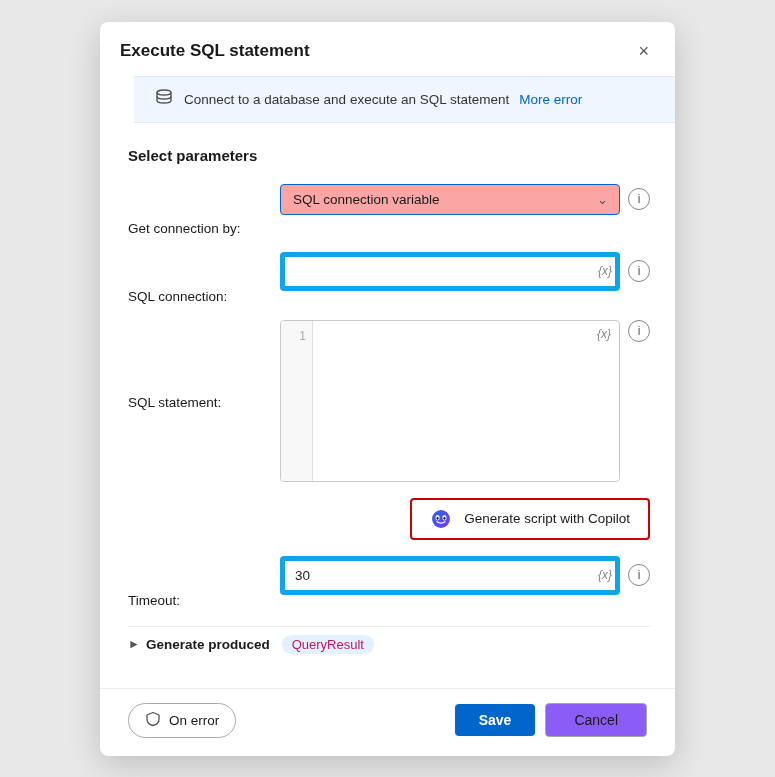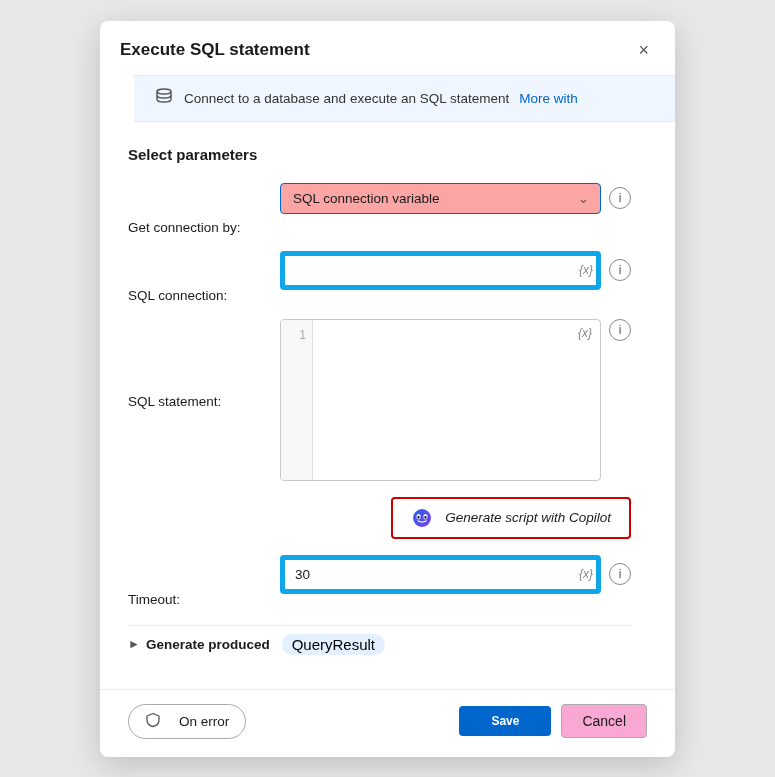--- a/index.html
+++ b/index.html
@@ -61,21 +61,21 @@
       color: #555;
       font-size: 18px;
       flex-shrink: 0;
     }
     .info-link {
       color: #0066cc;
       text-decoration: none;
       cursor: pointer;
     }
     .dialog-body {
-      padding: 24px 44px 16px 28px;
+      padding: 24px 25px 16px 28px;
       flex: 1;
       display: flex;
       flex-direction: column;
       gap: 0;
     }
     .section-title {
       font-size: 15px;
       font-weight: 600;
       color: #1a1a1a;
       margin-bottom: 20px;
@@ -237,21 +237,20 @@
       align-items: center;
       gap: 12px;
       border: 2px solid #cc0000;
       border-radius: 4px;
       background: #fff;
       padding: 8px 18px;
       font-size: 13.5px;
       cursor: pointer;
       color: #1a1a1a;
       font-weight: 500;
-      font-style: italic;
     }
     .copilot-icon {
       width: 22px;
       height: 22px;
       flex-shrink: 0;
     }
     .variables-row {
       display: flex;
       align-items: center;
       gap: 12px;
@@ -268,65 +267,65 @@
       font-size: 13.5px;
       font-weight: 600;
       color: #1a1a1a;
     }
     .variables-chevron {
       font-size: 12px;
       color: #555;
     }
     .query-badge {
       background: #e3f0ff;
-      color: #000000;
+      color: #be185d;
       border-radius: 12px;
       padding: 2px 10px;
-      font-size: 15px;
+      font-size: 13px;
       font-weight: 500;
     }
     .dialog-footer {
       display: flex;
       align-items: center;
       justify-content: space-between;
       padding: 14px 28px 18px 28px;
       border-top: 1px solid #ebebeb;
       gap: 10px;
     }
     .footer-left { display: flex; align-items: center; }
     .footer-right { display: flex; align-items: center; gap: 10px; }
     .onerror-btn {
       display: flex;
       align-items: center;
-      gap: 18px;
+      gap: 8px;
       border: 1.5px solid #aaa;
       border-radius: 20px;
       background: #fff;
       padding: 7px 16px;
       font-size: 13.5px;
       cursor: pointer;
       color: #1a1a1a;
     }
     .shield-icon { font-size: 15px; color: #555; }
     .save-btn {
       background: #0066cc;
       color: #fff;
       border: none;
       border-radius: 4px;
-      padding: 8px 32px;
-      font-size: 12px;
+      padding: 8px 24px;
+      font-size: 14px;
       font-weight: 600;
       cursor: pointer;
     }
     .cancel-btn {
-      background: #f9a8d4;
+      background: #8b5cf6;
       color: #1a1a1a;
       border: 1.5px solid #aaa;
       border-radius: 4px;
-      padding: 8px 20px;
+      padding: 8px 28px;
       font-size: 14px;
       cursor: pointer;
       text-align: center;
     }
   </style>
 </head>
 <body>
 
 <div class="dialog">
 
@@ -337,21 +336,21 @@
 
   <div class="info-banner">
     <span class="info-banner-icon">
       <svg width="20" height="20" viewBox="0 0 20 20" fill="none" xmlns="http://www.w3.org/2000/svg">
         <ellipse cx="10" cy="5.5" rx="7" ry="2.5" stroke="#555" stroke-width="1.4" fill="none"></ellipse>
         <path d="M3 5.5v4c0 1.38 3.13 2.5 7 2.5s7-1.12 7-2.5v-4" stroke="#555" stroke-width="1.4" fill="none"></path>
         <path d="M3 9.5v4c0 1.38 3.13 2.5 7 2.5s7-1.12 7-2.5v-4" stroke="#555" stroke-width="1.4" fill="none"></path>
       </svg>
     </span>
     <span>Connect to a database and execute an SQL statement</span>
-    <a class="info-link" href="#">More with</a>
+    <a class="info-link" href="#">More error</a>
   </div>
 
   <div class="dialog-body">
     <div class="section-title">Select parameters</div>
 
     <div class="form-row">
       <span class="form-label">Get connection by:</span>
       <div class="form-control-wrap">
         <div class="select-wrapper">
           <select>

